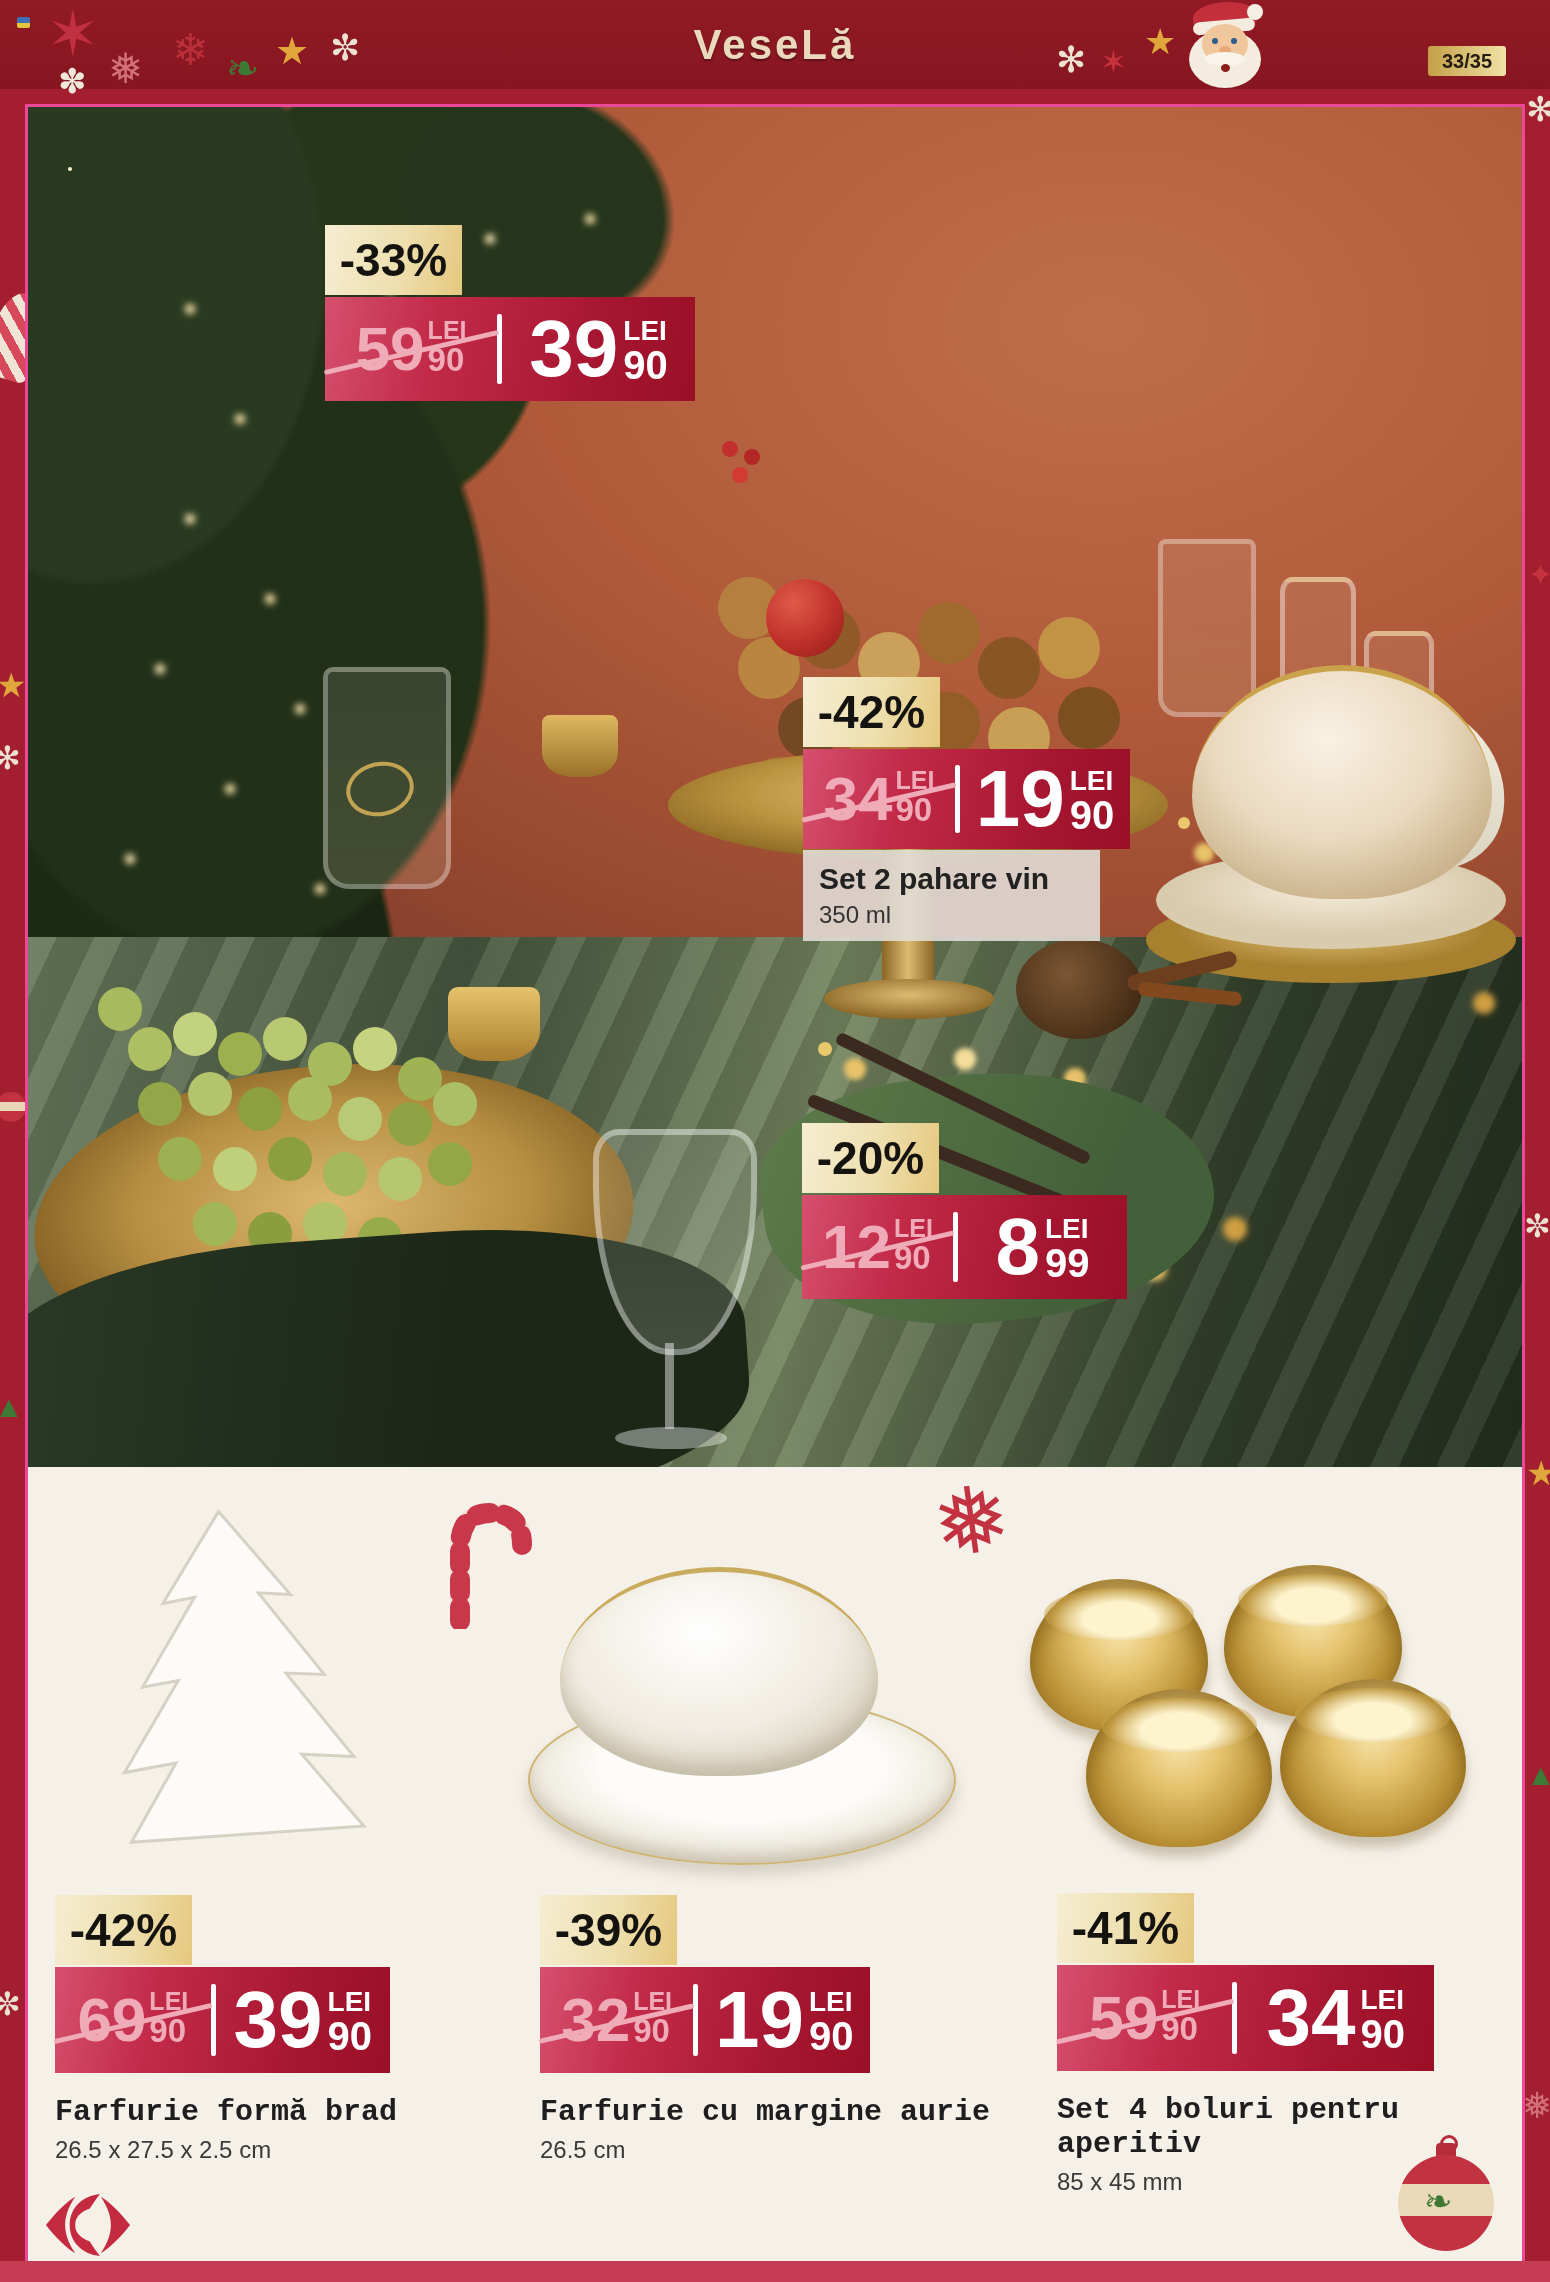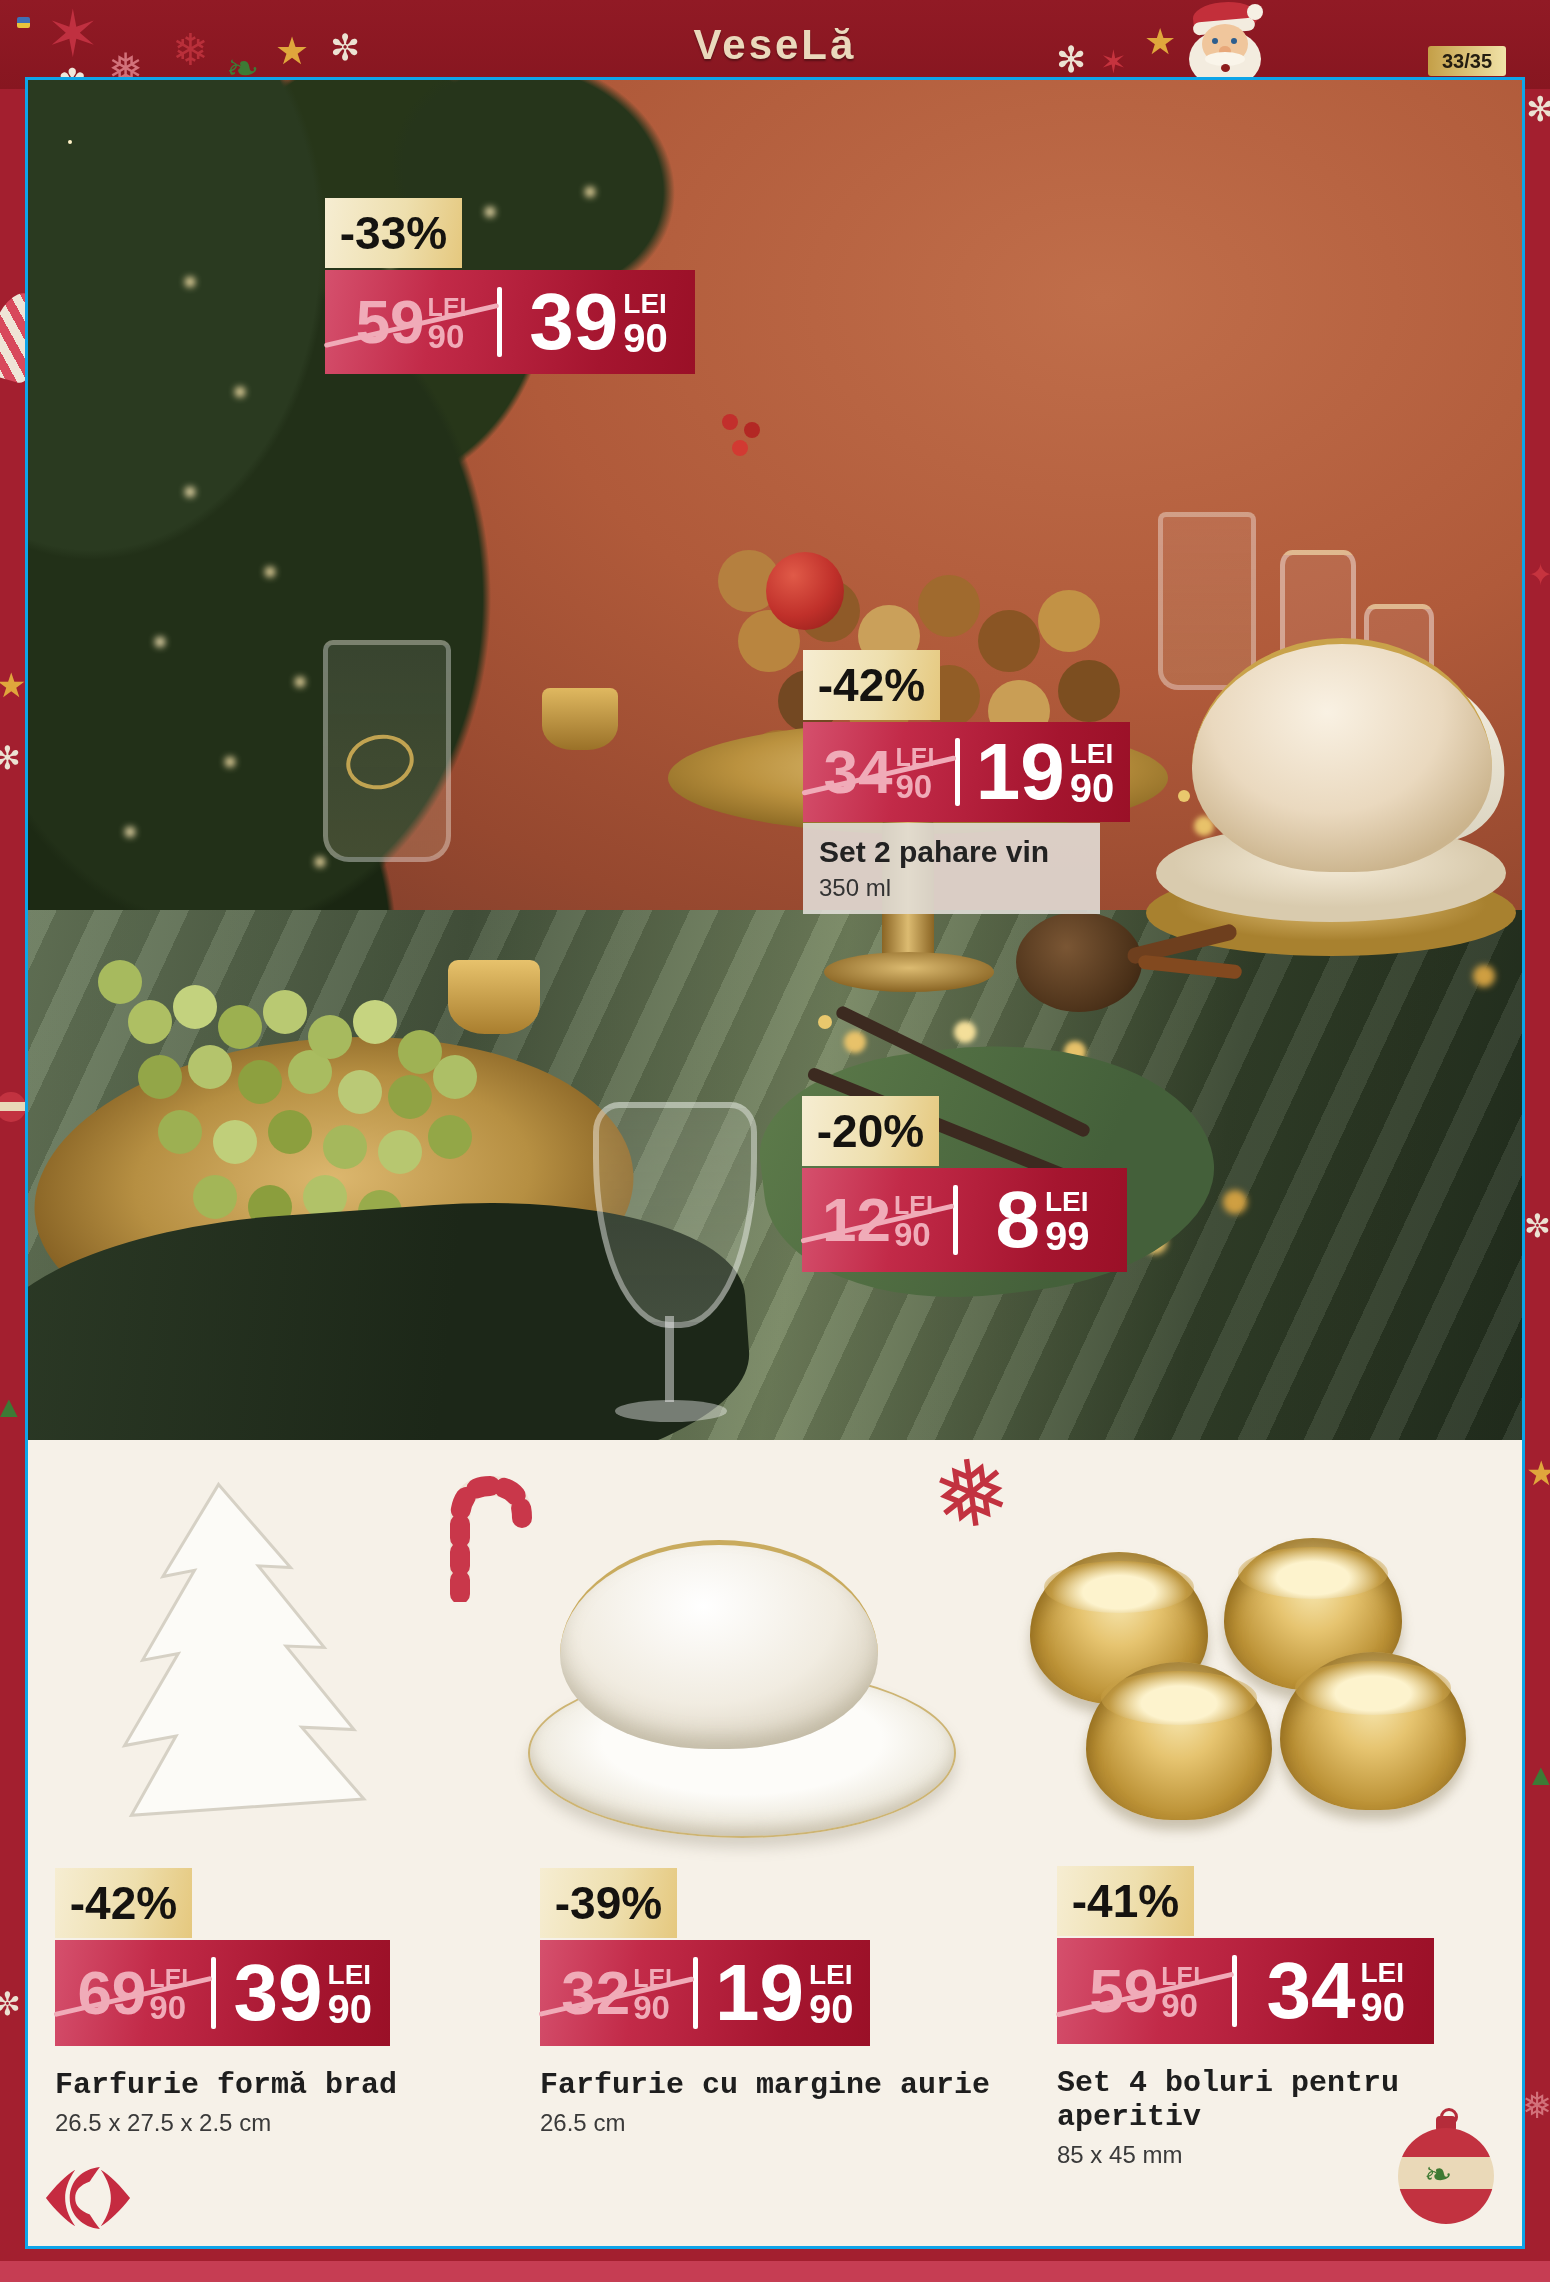--- a/index.html
+++ b/index.html
@@ -27,21 +27,21 @@
   #santa .nose{position:absolute;left:34px;top:44px;width:12px;height:10px;border-radius:50%;background:#e8a87a;}
   #santa .mus{position:absolute;left:20px;top:50px;width:40px;height:14px;border-radius:50%;background:#faf5ea;}
   #santa .mouth{position:absolute;left:36px;top:62px;width:9px;height:8px;border-radius:50%;background:#8e1d1d;}
   
   .bdec{position:absolute;line-height:1;}
   .candy{position:absolute;left:-8px;top:292px;width:46px;height:88px;border-radius:50% 50% 8px 8px;
          background:repeating-linear-gradient(45deg,#d8495c 0 9px,#efe4d6 9px 18px);transform:rotate(16deg);}
   .ballknit{position:absolute;width:30px;height:30px;border-radius:50%;
          background:linear-gradient(180deg,#c23240 0 32%,#e9d8b8 32% 64%,#c23240 64%);}
   
-  #content{position:absolute;left:25px;top:77px;width:1494px;height:2166px;border:3px solid #0ea5e9;background:#f6f1e8;}
+  #content{position:absolute;left:25px;top:104px;width:1494px;height:2166px;border:3px solid #ec4899;background:#f6f1e8;}
   
   #photo{position:relative;width:1494px;height:1360px;overflow:hidden;
      background:radial-gradient(130% 95% at 72% 16%, #c06e4a 0%, #b05a3a 30%, #96482f 52%, #74392a 72%, #55342a 100%);}
   .obj{position:absolute;}
   #tree{left:-70px;top:-70px;width:740px;height:1090px;background:
       radial-gradient(380px 500px at 18% 22%, #2a3a20 0 60%, transparent 62%),
       radial-gradient(430px 540px at 36% 54%, #223018 0 60%, transparent 62%),
       radial-gradient(360px 440px at 8% 64%, #1d2a14 0 60%, transparent 62%),
       radial-gradient(310px 380px at 56% 24%, #273619 0 56%, transparent 58%),
       radial-gradient(350px 430px at 30% 86%, #1a2612 0 60%, transparent 62%);}
@@ -131,21 +131,21 @@
       background:radial-gradient(circle at 40% 35%,#7a5634,#4a3018 70%,#2e1d0e 100%);}
   #cin1{left:1098px;top:856px;width:112px;height:16px;border-radius:8px;background:#6e3f1e;transform:rotate(-14deg);}
   #cin2{left:1110px;top:880px;width:104px;height:14px;border-radius:8px;background:#82491f;transform:rotate(6deg);}
   
   .tag{position:absolute;z-index:6;}
   .badge{width:137px;height:70px;display:flex;align-items:center;justify-content:center;
       background:linear-gradient(100deg,#f6edd2 0%,#eedfae 55%,#e5c87e 100%);
       font-size:46px;font-weight:bold;color:#151310;}
   .pricebox{display:flex;align-items:center;margin-top:2px;
       background:linear-gradient(100deg,#d5506d 0%,#c22a48 30%,#a5152f 75%,#9a1027 100%);}
-  .old{position:relative;flex:1;display:flex;align-items:flex-end;justify-content:center;color:#f0abb8;}
+  .old{position:relative;flex:1;display:flex;align-items:flex-start;justify-content:center;color:#f0abb8;}
   .oi{font-size:62px;font-weight:bold;line-height:1;}
   .ocol{display:flex;flex-direction:column;margin-left:3px;line-height:1;}
   .ocur{font-size:25px;font-weight:bold;}
   .odec{font-size:33px;font-weight:bold;}
   .strike{position:absolute;left:-2%;top:52%;width:104%;height:5px;background:#f0abb8;border-radius:3px;transform:rotate(-13deg);}
   .vdiv{width:5px;height:68%;background:#ffffff;border-radius:2px;}
   .newp{flex:1.12;display:flex;align-items:center;justify-content:center;color:#ffffff;}
   .ni{font-size:80px;font-weight:bold;line-height:.92;}
   .ncol{display:flex;flex-direction:column;margin-left:5px;line-height:1;margin-top:4px;}
   .ncur{font-size:28px;font-weight:bold;}

